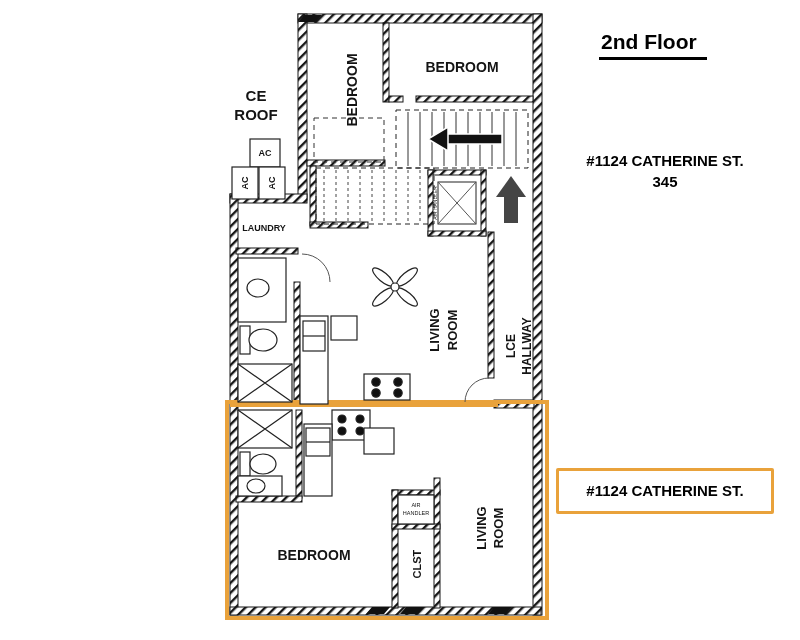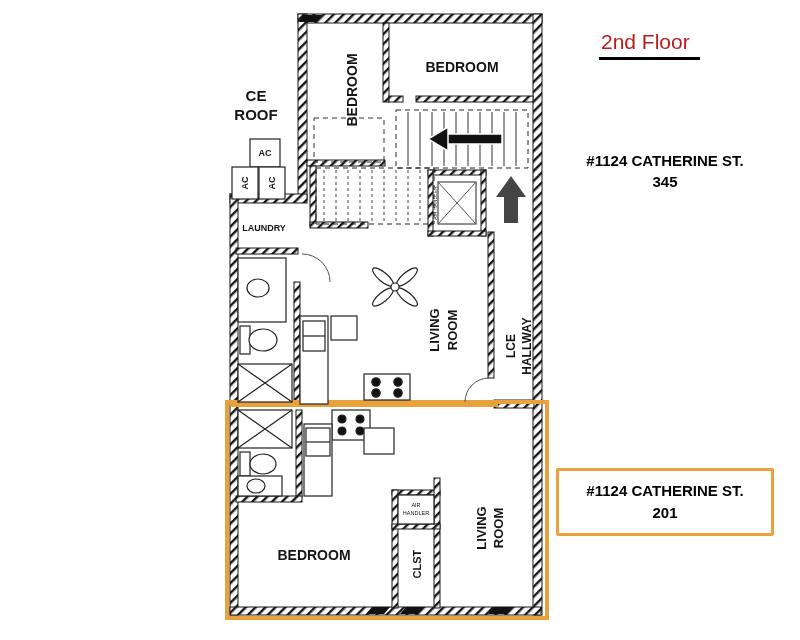--- a/index.html
+++ b/index.html
@@ -1,21 +1,21 @@
 <!DOCTYPE html>
 <html><head>
 <meta charset="utf-8">
 <style>
   * { margin:0; padding:0; box-sizing:border-box; }
   html,body { width:800px; height:640px; background:#ffffff; font-family:"Liberation Sans",sans-serif; }
   .stage { position:relative; width:800px; height:640px; background:#fff; overflow:hidden; }
   .plan-svg { position:absolute; left:0; top:0; }
   .floor-title {
     position:absolute; left:599px; top:30px;
-    font-size:21px; font-weight:normal; color:#b91c1c;
+    font-size:21px; font-weight:bold; color:#000000;
     border-bottom:3px solid #000; padding:0 10px 3px 2px;text-align:right;
   }
   .unit202-label {
     position:absolute; left:558px; top:150px; width:214px;
     text-align:center; font-size:15px; font-weight:bold; line-height:21px; color:#000;
   }
   .unit201-box {
     position:absolute; left:556px; top:468px; width:218px;
     border:3px solid #E9A23B; border-radius:2px; background:#fff;
     text-align:center; font-size:15px; font-weight:bold; line-height:22px;
@@ -184,16 +184,15 @@
 
 <div class="floor-title">2nd Floor</div>
 
 <div class="unit202-label">
   <div>#1124 CATHERINE ST.</div>
   <div>345</div>
 </div>
 
 <div class="unit201-box">
   <div>#1124 CATHERINE ST.</div>
-  <div>201</div>
 </div>
 
 </div>
 
 </body></html>

